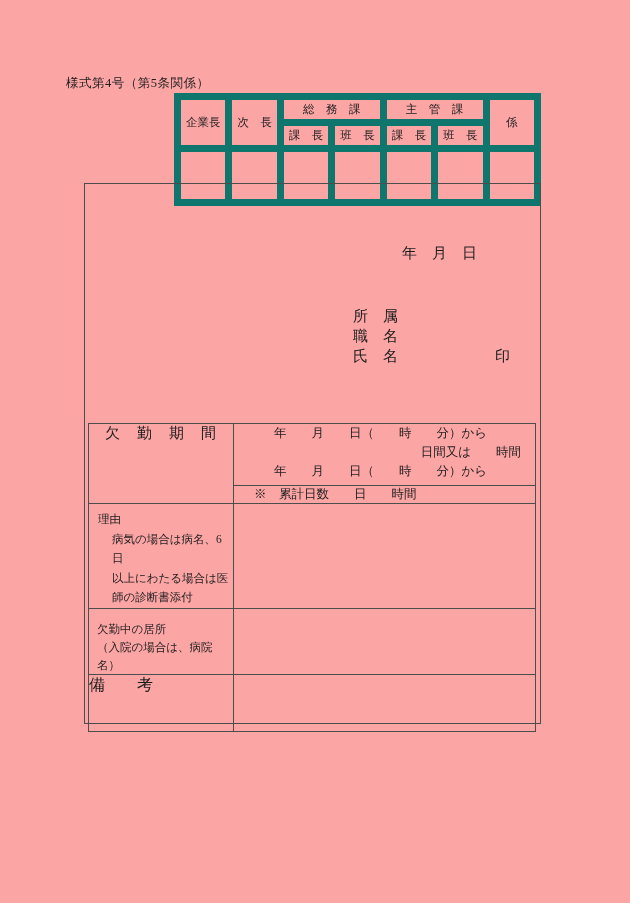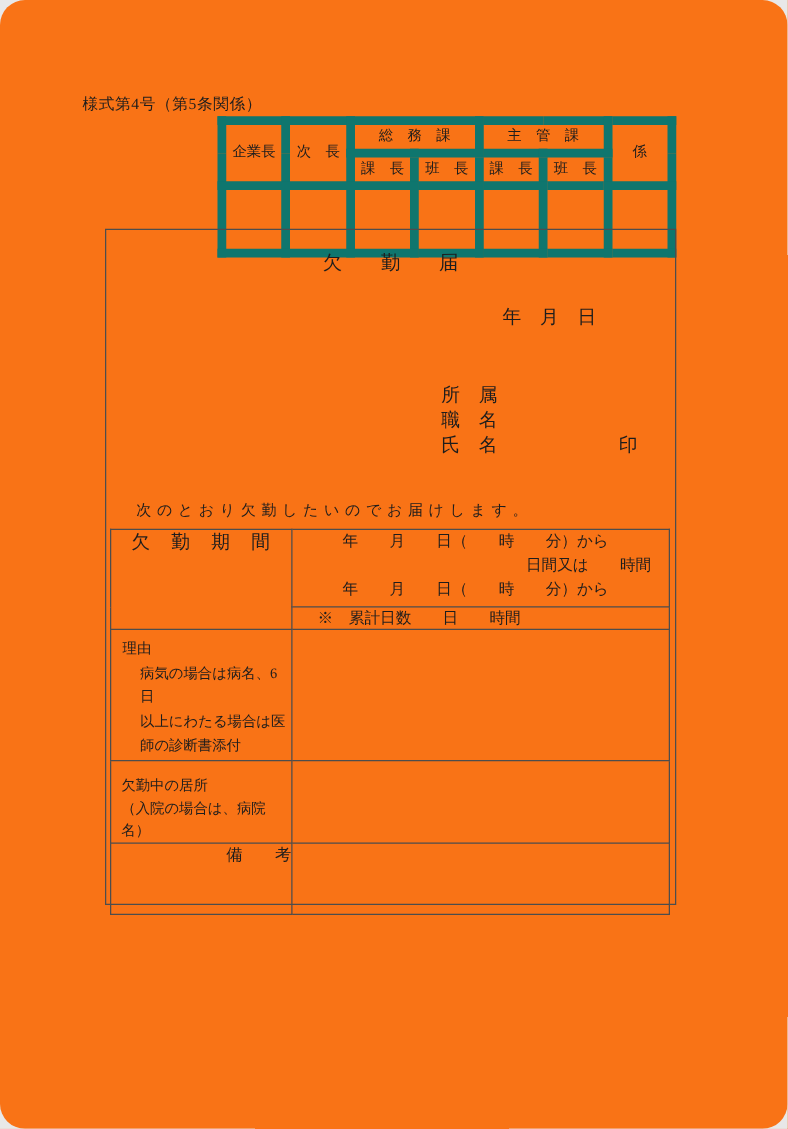--- a/index.html
+++ b/index.html
@@ -1,20 +1,19 @@
 <!DOCTYPE html>
 <html><head>
 <meta charset="utf-8">
 <style>
   html,body{margin:0;padding:0;background:#e8e8e8;}
   .page{
-    position:relative;width:630px;height:903px;background:#f97316;
+    position:relative;width:630px;height:903px;background:#fca5a5;
     font-family:"Liberation Serif","DejaVu Serif",serif;color:#1d1d1d;
     overflow:hidden;
-    border-radius:20px;
   }
   .abs{position:absolute;white-space:nowrap;}
   .form-no{left:66px;top:75px;font-size:12.5px;letter-spacing:0.5px;}
 
   table.approval{
     position:absolute;left:174px;top:93px;width:367px;height:89px;
     border-collapse:collapse;table-layout:fixed;font-size:11.5px;
   }
   table.approval td{
     border:7px solid #0f766e;text-align:center;vertical-align:middle;
@@ -54,21 +53,21 @@
   td.r5{height:56px;}
   .p-line{line-height:19px;padding-left:40px;}
   .p-cell{padding-top:3px;}
   .p-or{text-align:right;padding-left:0;padding-right:14px;}
   .cum-line{line-height:17px;padding-left:20px;}
   td.reason-cell{font-size:11.5px;}
   .reason-wrap{padding:6px 2px 0 9px;line-height:19.5px;}
   .indent{padding-left:14px;}
   td.residence-cell{font-size:11.5px;}
   .residence-wrap{padding:11px 2px 0 8px;line-height:18px;}
-  td.remarks-cell{text-align:right;vertical-align:middle;font-size:13px;}
+  td.remarks-cell{text-align:left;vertical-align:middle;font-size:16px;}
 
   .footer-note{left:117px;top:727px;font-size:12.5px;letter-spacing:0.5px;}
 </style>
 </head>
 <body>
 
 <div class="page">
 
   <div class="abs form-no">様式第4号（第5条関係）</div>
 
@@ -103,29 +102,27 @@
       <td></td>
       <td></td>
       <td></td>
       <td></td>
     </tr>
   </tbody>
     </table>
 
   <div class="main-box">
 
-    <div class="abs title">欠　　勤　　届</div>
     <div class="abs date-line">年　月　日</div>
 
     <div class="abs lbl affil">所　属</div>
     <div class="abs lbl position">職　名</div>
     <div class="abs lbl name">氏　名</div>
     <div class="abs lbl seal">印</div>
 
-    <div class="abs declaration">次のとおり欠勤したいのでお届けします。</div>
 
     <table class="period">
       <colgroup>
           <col style="width:145px">
           <col style="width:302px">
         </colgroup>
       <tbody>
           <tr>
         <td class="period-label" rowspan="2">欠　勤　期　間</td>
         <td class="r1 p-cell">

